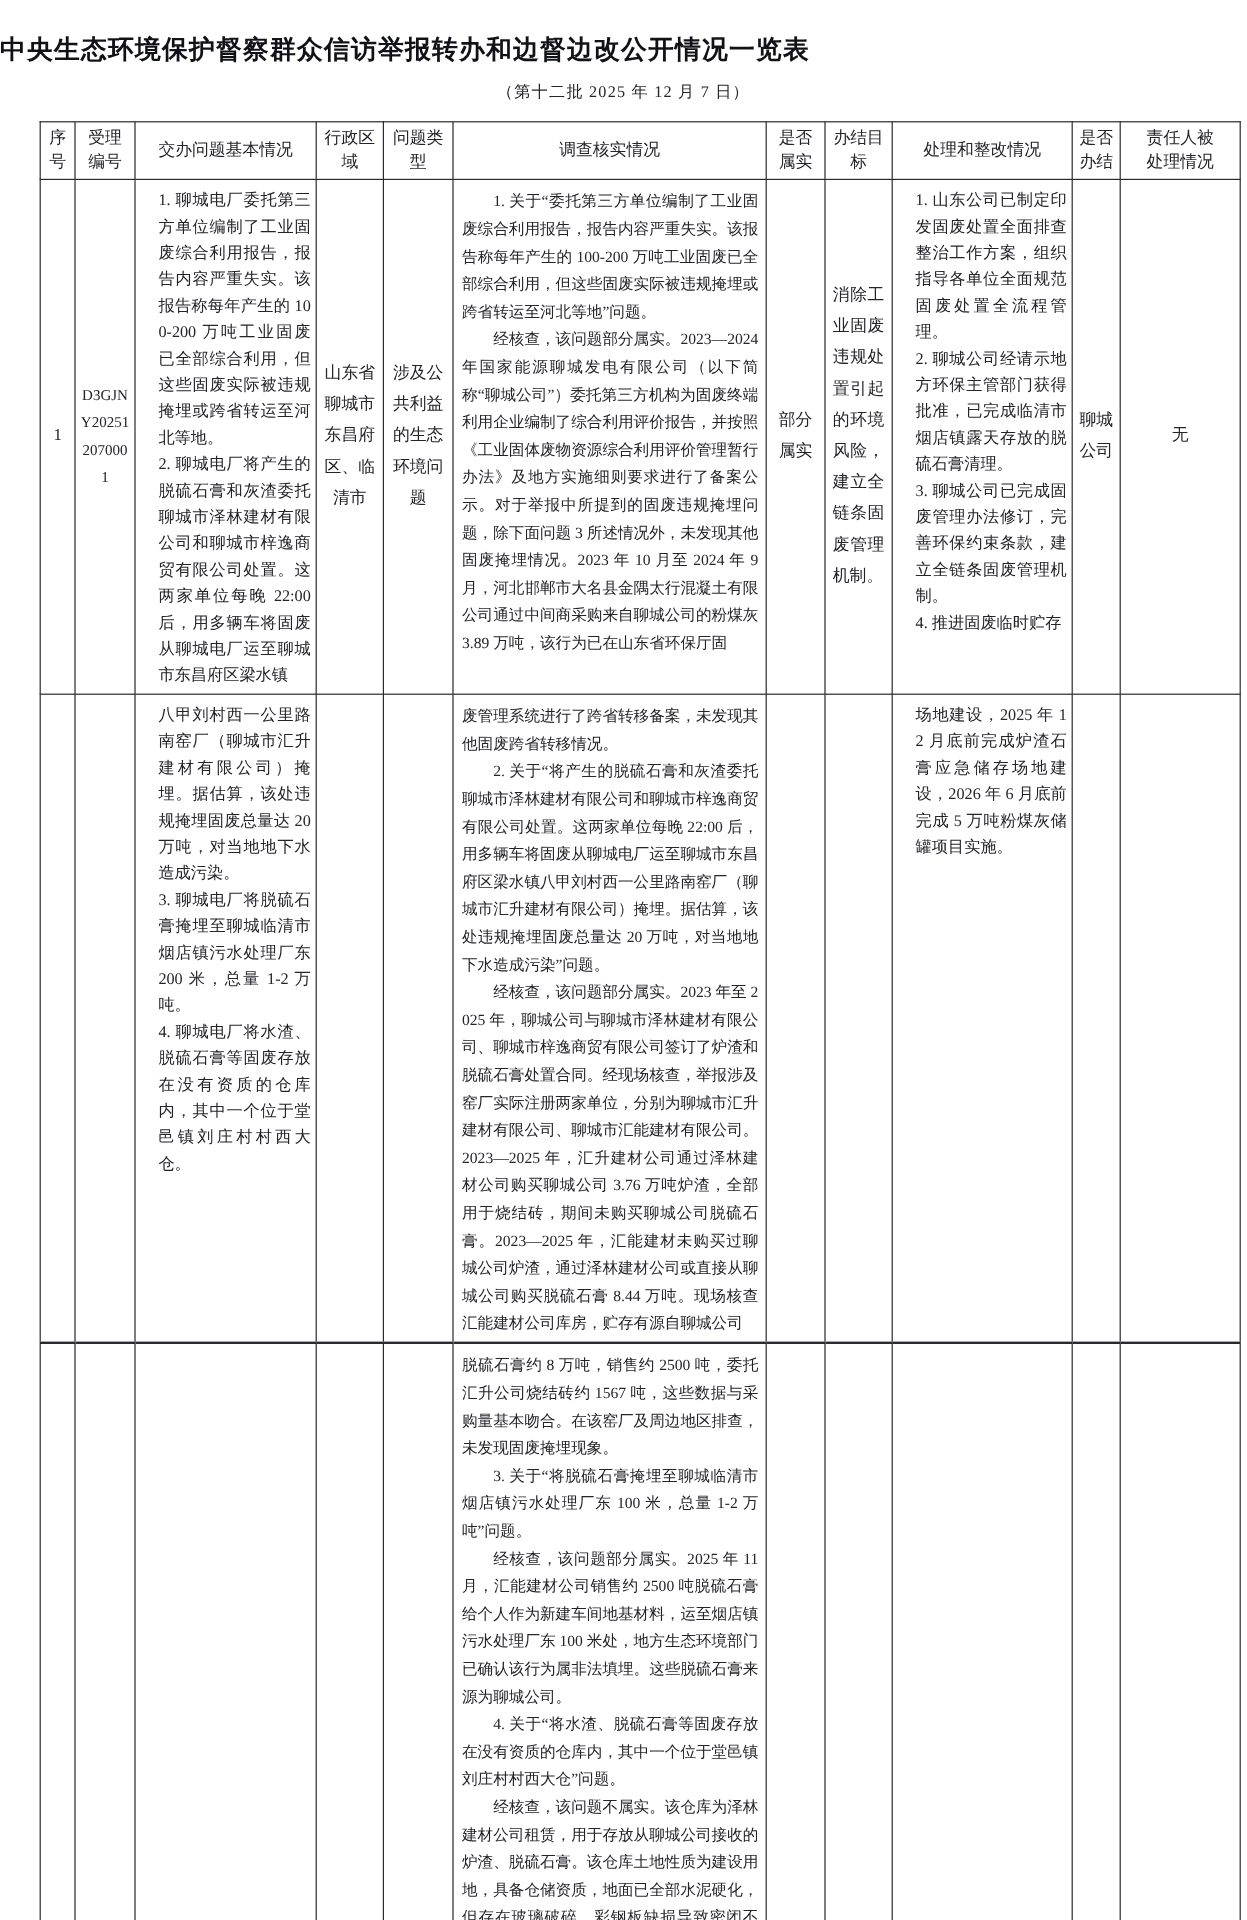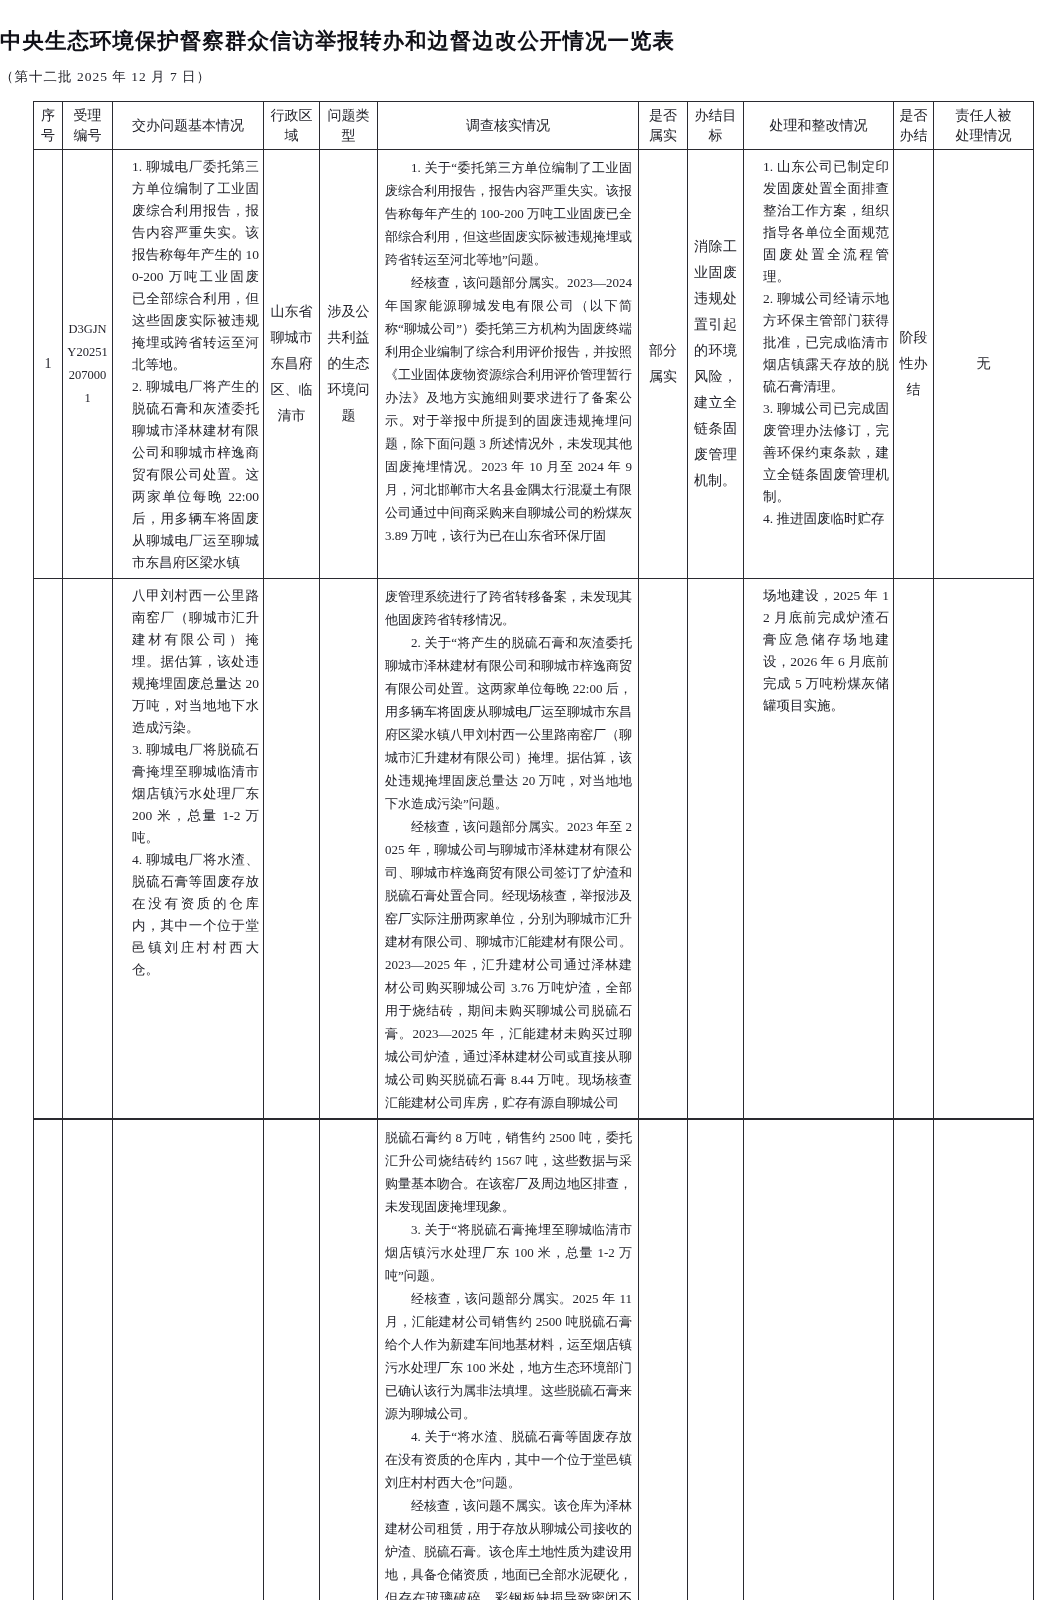--- a/index.html
+++ b/index.html
@@ -7,21 +7,21 @@
     width:1039px;height:1600px;position:relative;
     font-family:"Liberation Serif","DejaVu Serif",serif;
     color:#23232b;
     -webkit-font-smoothing:antialiased;
   }
   .doc-title{
     margin:26px auto 0 auto;text-align:left;
     font-size:21.5px;font-weight:bold;letter-spacing:1px;color:#111118;
   }
   .doc-subtitle{
-    margin:13px auto 0 auto;
+    margin:13px auto 0 auto;text-align:center;
     font-size:13.5px;letter-spacing:1px;color:#23232b;
   }
   table.main{
     margin:15px 0 0 33px;width:1000px;
     border-collapse:collapse;table-layout:fixed;
     border:1px solid #2a2a30;
     border-bottom-width:2px;
   }
   td,th{
     border:1px solid #2a2a30;
@@ -126,21 +126,21 @@
           <div class="para indent"><b>经核查，该问题部分属实。</b><span>2023—2024 年国家能源聊城发电有限公司（以下简称“聊城公司”）委托第三方机构为固废终端利用企业编制了综合利用评价报告，并按照《工业固体废物资源综合利用评价管理暂行办法》及地方实施细则要求进行了备案公示。对于举报中所提到的固废违规掩埋问题，除下面问题 3 所述情况外，未发现其他固废掩埋情况。2023 年 10 月至 2024 年 9 月，河北邯郸市大名县金隅太行混凝土有限公司通过中间商采购来自聊城公司的粉煤灰 3.89 万吨，该行为已在山东省环保厅固</span></div>
         </td>
     <td class="center-cell">部分属实</td>
     <td class="target-cell">消除工业固废违规处置引起的环境风险，建立全链条固废管理机制。</td>
     <td class="text-cell rect-cell">
           <div class="para"><span>1. 山东公司已制定印发固废处置全面排查整治工作方案，组织指导各单位全面规范固废处置全流程管理。</span></div>
           <div class="para"><span>2. 聊城公司经请示地方环保主管部门获得批准，已完成临清市烟店镇露天存放的脱硫石膏清理。</span></div>
           <div class="para"><span>3. 聊城公司已完成固废管理办法修订，完善环保约束条款，建立全链条固废管理机制。</span></div>
           <div class="para"><span>4. 推进固废临时贮存</span></div>
         </td>
-    <td class="center-cell">阶段性办结</td>
+    <td class="center-cell">聊城公司</td>
     <td class="center-cell">无</td>
   </tr>
 
   <tr class="blk2">
     <td class="center-cell"></td>
     <td class="acceptance-cell"></td>
     <td class="text-cell problem-cell">
           <div class="para"><span>八甲刘村西一公里路南窑厂（聊城市汇升建材有限公司）掩埋。据估算，该处违规掩埋固废总量达 20 万吨，对当地地下水造成污染。</span></div>
           <div class="para"><span>3. 聊城电厂将脱硫石膏掩埋至聊城临清市烟店镇污水处理厂东 200 米，总量 1-2 万吨。</span></div>
           <div class="para"><span>4. 聊城电厂将水渣、脱硫石膏等固废存放在没有资质的仓库内，其中一个位于堂邑镇刘庄村村西大仓。</span></div>

